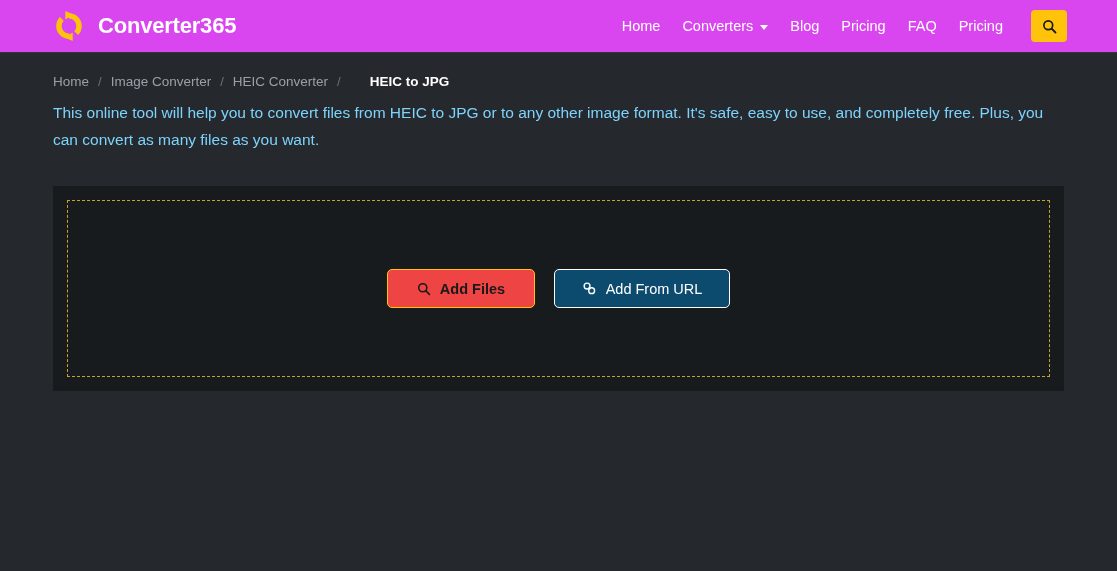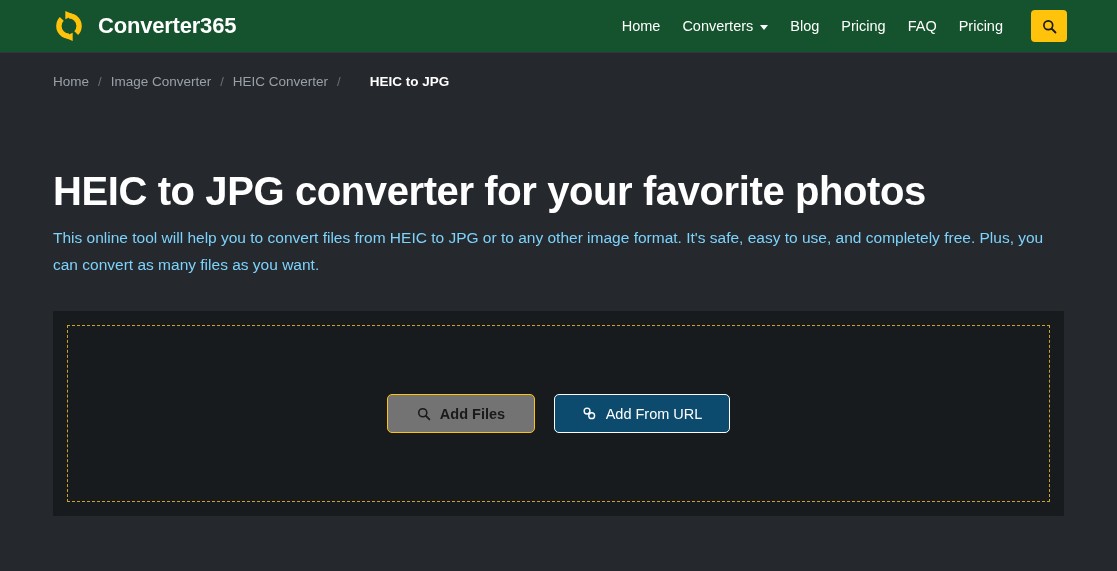--- a/index.html
+++ b/index.html
@@ -13,21 +13,21 @@
   body {
     background: #25282d;
     font-family: "Liberation Sans", sans-serif;
     color: #ffffff;
     -webkit-font-smoothing: antialiased;
   }
 
   
   .header {
     height: 53px;
-    background: #14532d;
+    background: #d946ef;
     border-bottom: 1px solid #32353a;
     display: flex;
     align-items: center;
     padding: 0 50px 0 52px;
     position: relative;
   }
 
   .brand {
     display: flex;
     align-items: center;
@@ -172,21 +172,21 @@
     justify-content: center;
     gap: 9px;
     font-size: 14.5px;
     font-weight: bold;
     cursor: pointer;
     white-space: nowrap;
     padding: 0 22px;
   }
 
   .btn-primary {
-    background: #737373;
+    background: #ef4444;
     color: #1a1a1a;
     border: 1px solid #ffc30b;
     min-width: 148px;
   }
 
   .btn-outline {
     background: #0c4a6e;
     color: #ffffff;
     border: 1px solid #ffffff;
     font-weight: normal;
@@ -251,21 +251,20 @@
   <span class="crumb-sep">/</span>
   <a class="crumb">Image Converter</a>
   <span class="crumb-sep">/</span>
   <a class="crumb">HEIC Converter</a>
   <span class="crumb-sep">/</span>
   <span class="crumb current">HEIC to JPG</span>
 </div>
 
 <div class="main">
 
-  <h1 class="page-title">HEIC to JPG converter for your favorite photos</h1>
 
   <p class="page-desc">This online tool will help you to convert files from HEIC to JPG or to any other image format. It's safe, easy to use, and completely free. Plus, you can convert as many files as you want.</p>
 
   <div class="upload-card">
     <div class="dropzone">
 
       <button class="btn btn-primary">
         <span>
           <svg class="icon-svg" width="14" height="14" viewBox="0 0 16 16" xmlns="http://www.w3.org/2000/svg">
             <circle cx="6.6" cy="6.6" r="4.6" fill="none" stroke="#1a1a1a" stroke-width="1.8"></circle>

